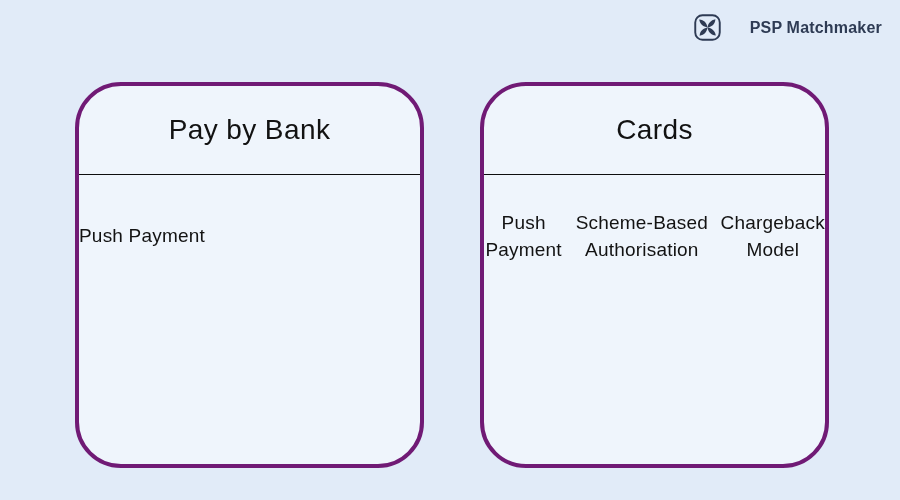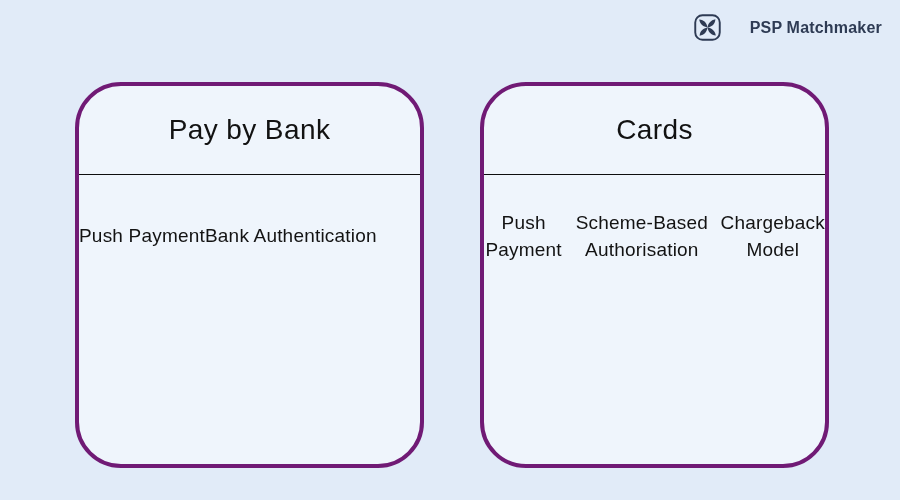--- a/index.html
+++ b/index.html
@@ -82,21 +82,20 @@
   </svg>
   <span class="brand-name">PSP Matchmaker</span>
 </div>
 
 <div class="card card-left">
   <div class="card-header">
     <div class="card-title">Pay by Bank</div>
   </div>
   <div class="card-body">
     <div class="card-item">Push Payment</div>
-    <div class="card-item">Bank Authentication</div>
   </div>
 </div>
 
 <div class="card card-right">
   <div class="card-header">
     <div class="card-title">Cards</div>
   </div>
   <div class="card-body">
     <div class="card-item">Push Payment</div>
     <div class="card-item">Scheme-Based Authorisation</div>

